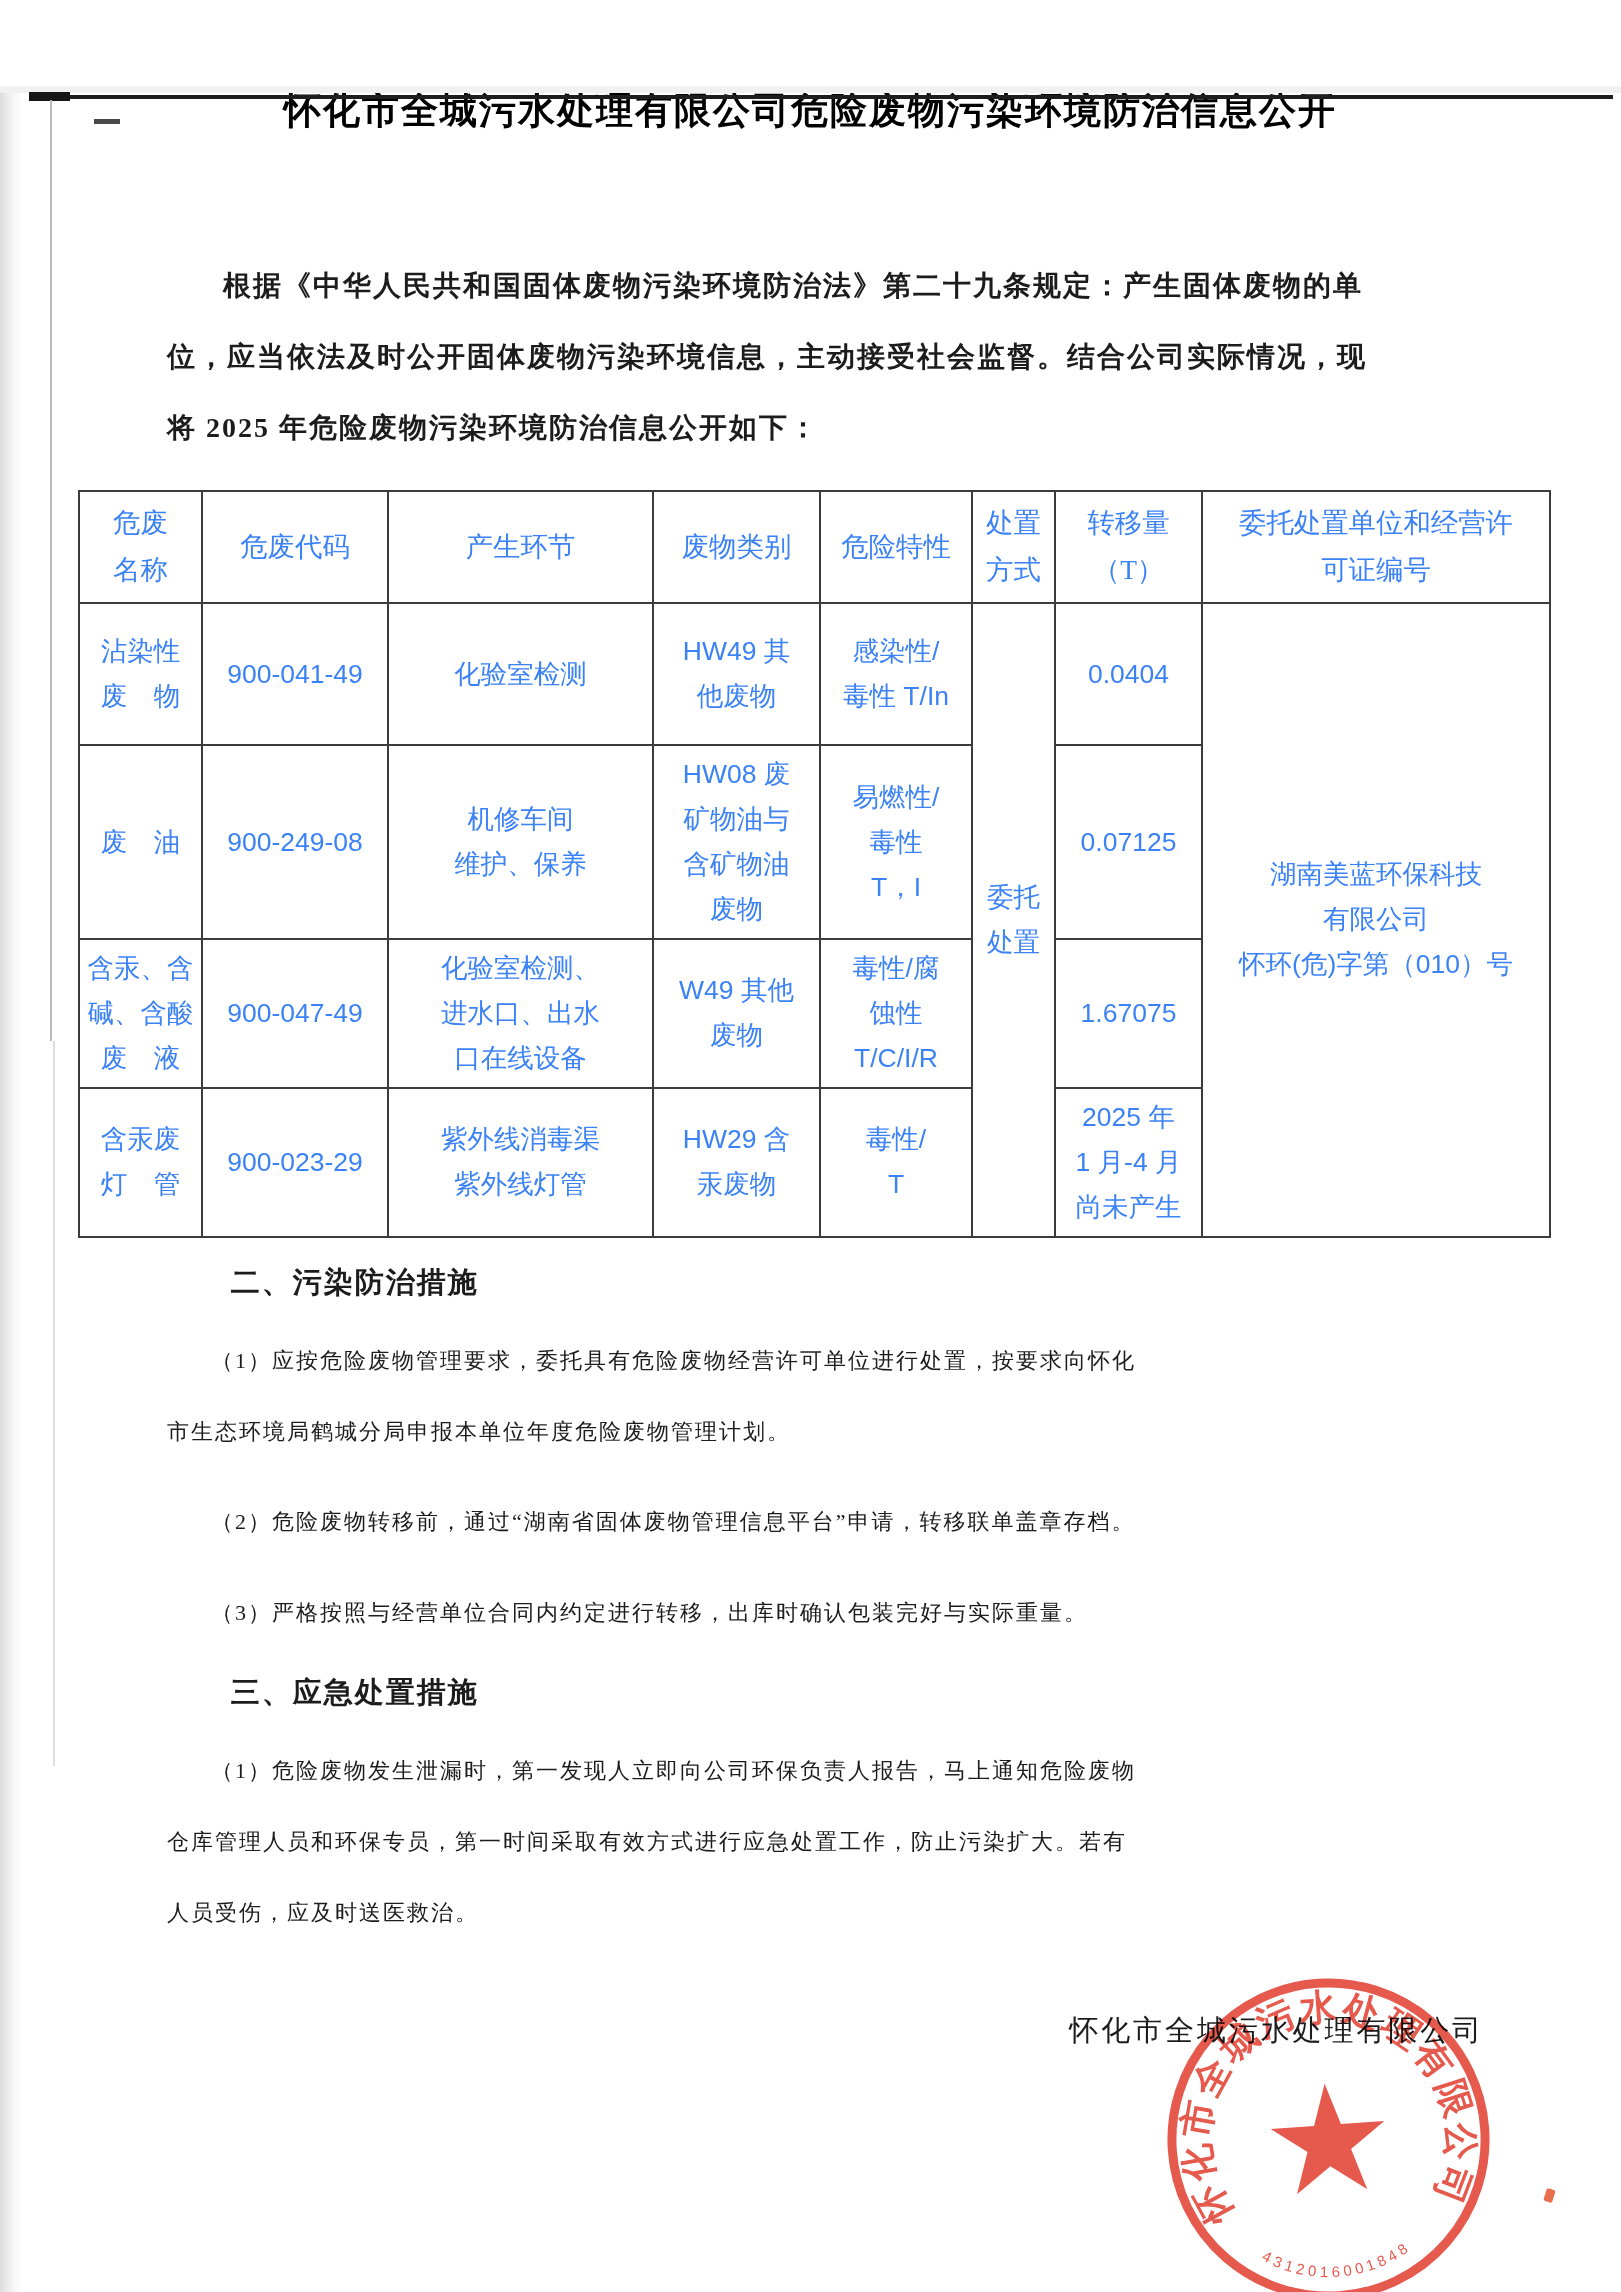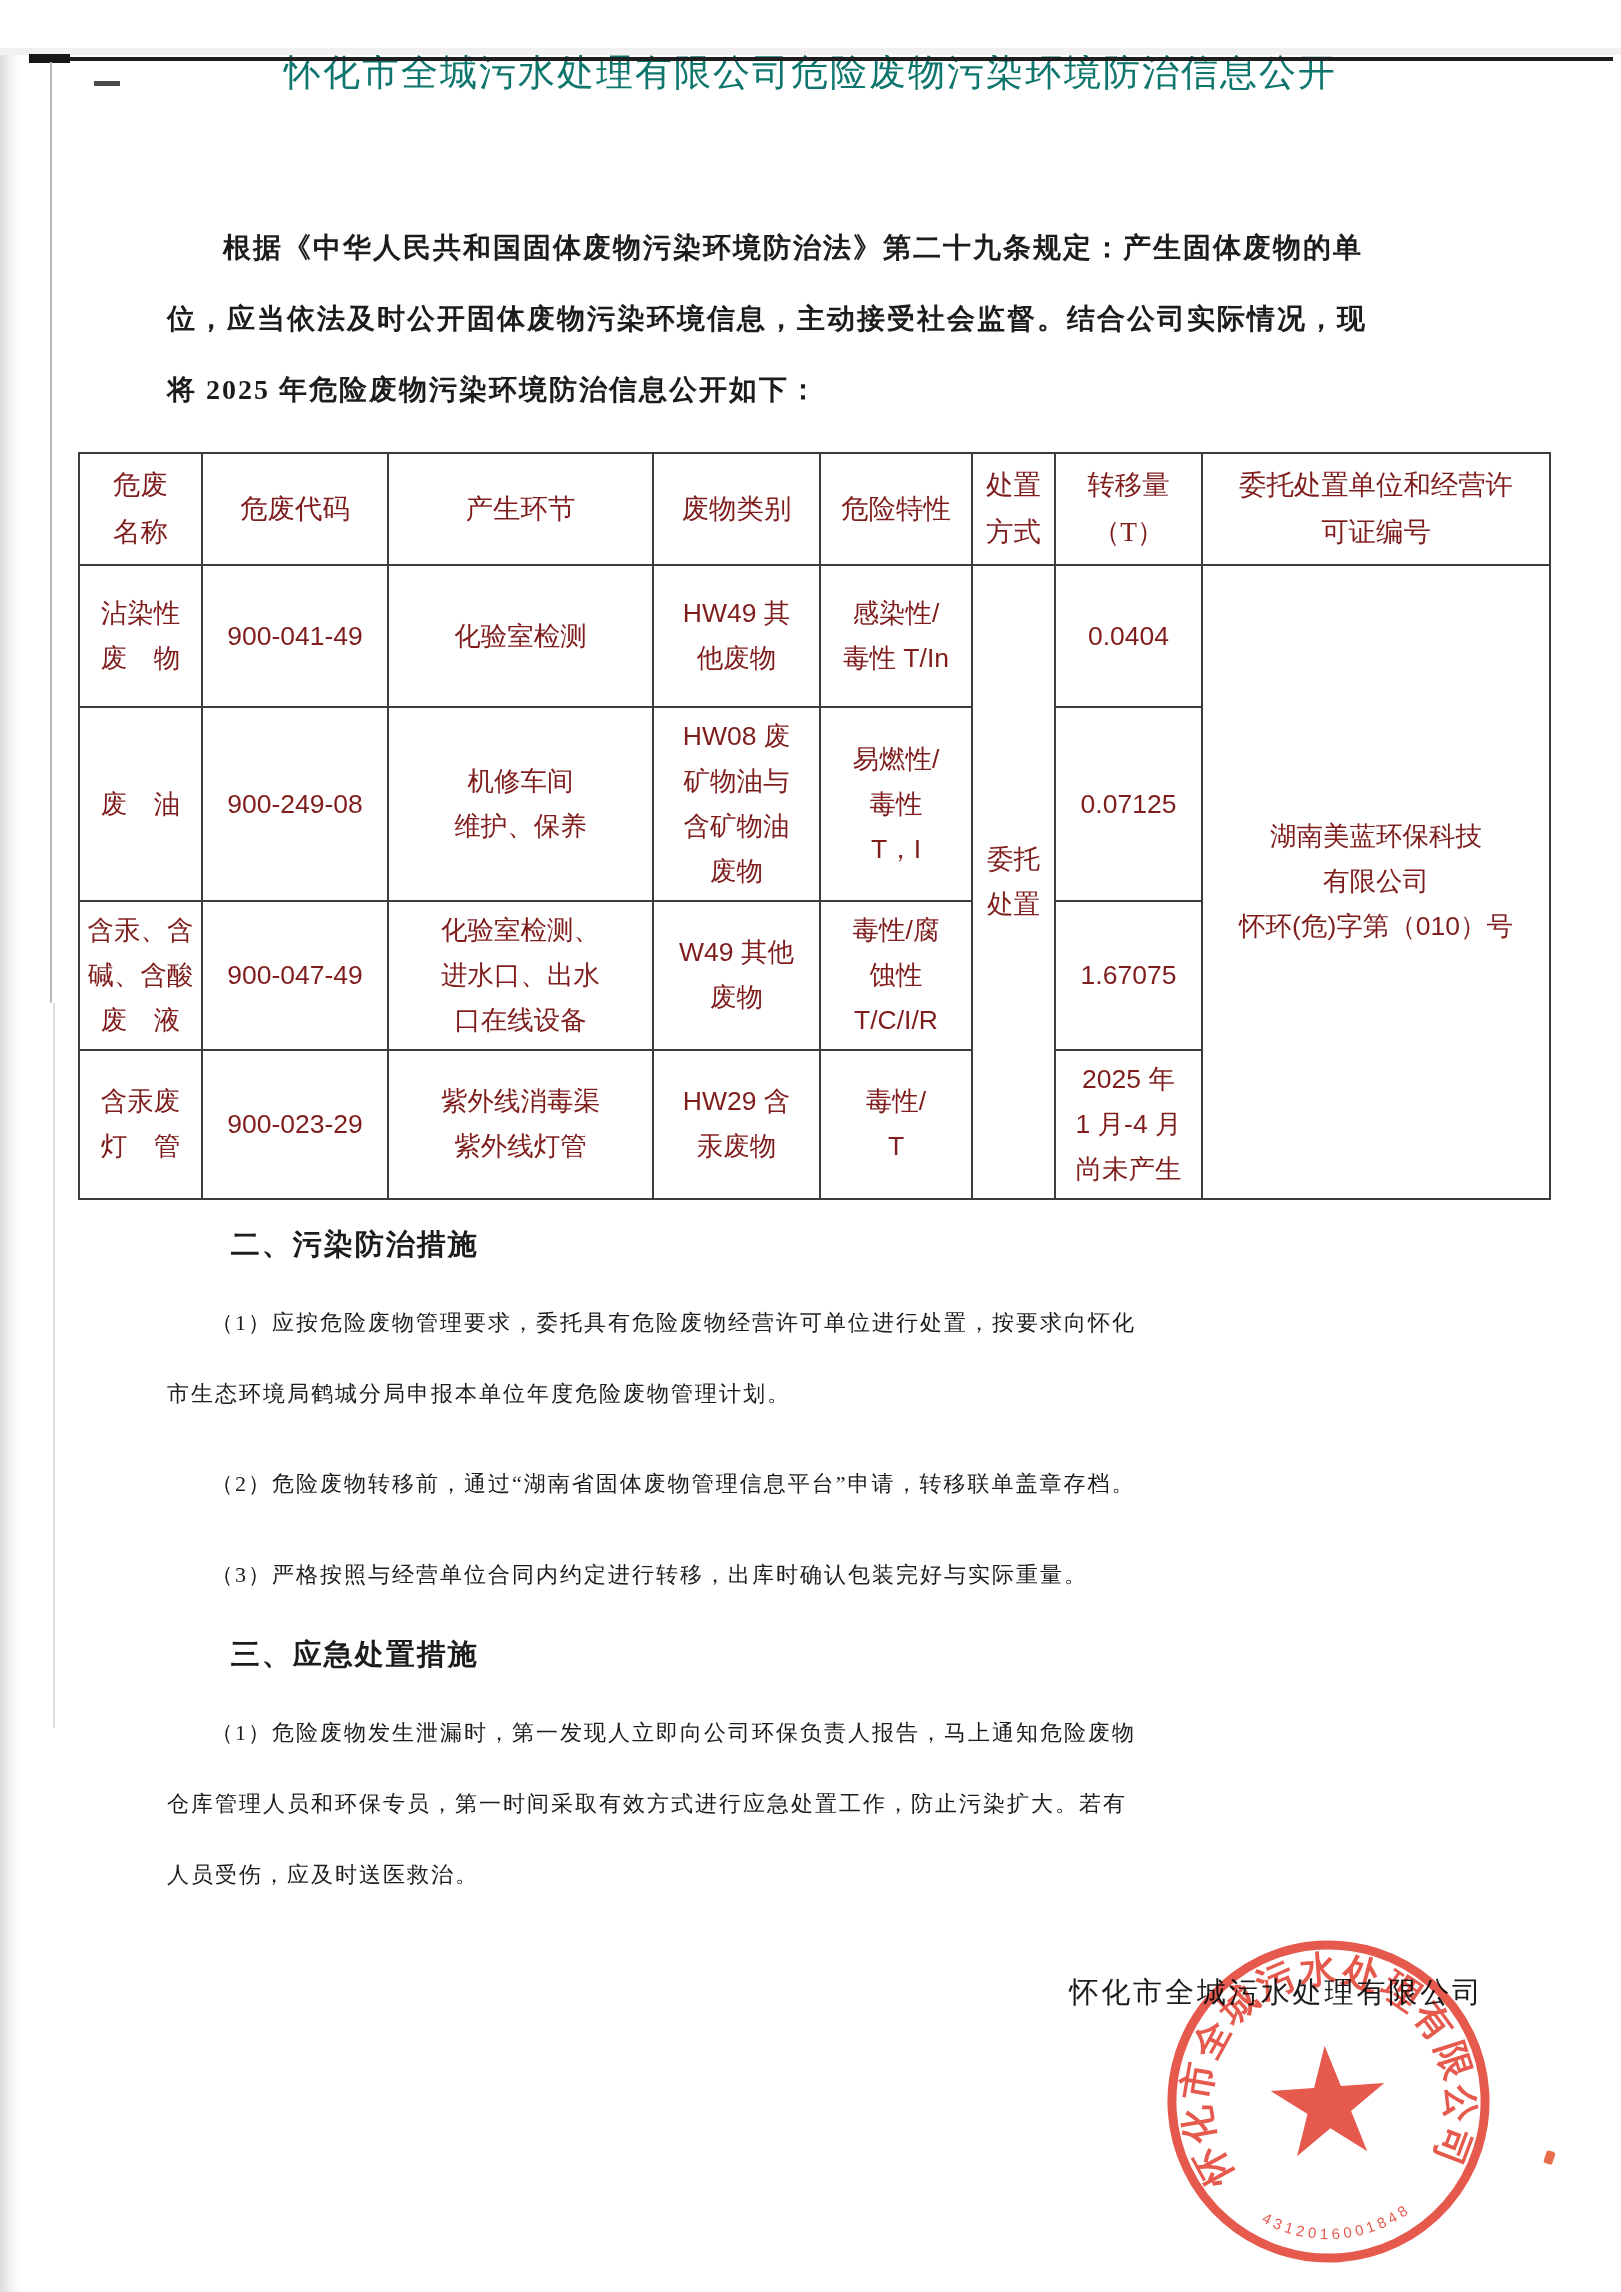--- a/index.html
+++ b/index.html
@@ -20,22 +20,22 @@
   .top-line{position:absolute;left:29px;top:8.8px;width:1584px;height:3.9px;background:#1e1e1e;}
   .top-blob{position:absolute;left:29px;top:5.9px;width:41px;height:8.8px;background:#161616;}
   .top-dash{position:absolute;left:94px;top:33px;width:25.5px;height:4.9px;background:#4a4a4a;}
   .left-rule{position:absolute;left:50px;top:13.7px;width:2px;height:941px;background:#b9b9b9;}
   .left-rule2{position:absolute;left:53px;top:955px;width:2px;height:725px;background:#dddddd;}
   .red-mark{position:absolute;left:1545px;top:2103px;width:8.8px;height:12.7px;background:#e4552f;
     border-radius:2px;transform:rotate(18deg);opacity:.85;}
 
   
   .doc-title{
-    margin:48px 39px 0 39px;text-align:center;
-    font-size:37px;font-weight:normal;letter-spacing:2px;color:#0f766e;
+    margin:86px 39px 0 39px;text-align:center;
+    font-size:37px;font-weight:bold;letter-spacing:2px;color:#000000;
     white-space:nowrap;
   }
   .intro{
     margin:114px 147px 0 167px;
     font-size:28px;line-height:71px;letter-spacing:2px;
     white-space:pre-line;text-indent:2em;font-weight:bold;
   }
   .sec-heading{
     margin:25.5px 147px 0 167px;
     font-size:29px;font-weight:bold;letter-spacing:2px;
@@ -48,21 +48,21 @@
   }
   .item.first{margin-top:21.6px;}
 
   
   table.hw{
     border-collapse:collapse;
     margin:27.4px 0 0 78px;
     width:1470px;
     table-layout:fixed;
     font-size:26.5px;
-    color:#7f1d1d;
+    color:#3b82f6;
   }
   table.hw th,table.hw td{
     border:2px solid #3c3c3c;
     text-align:center;vertical-align:middle;
     padding:5.9px 3.9px;
     white-space:pre-line;
     line-height:45px;
     overflow:hidden;
   }
   table.hw th{

